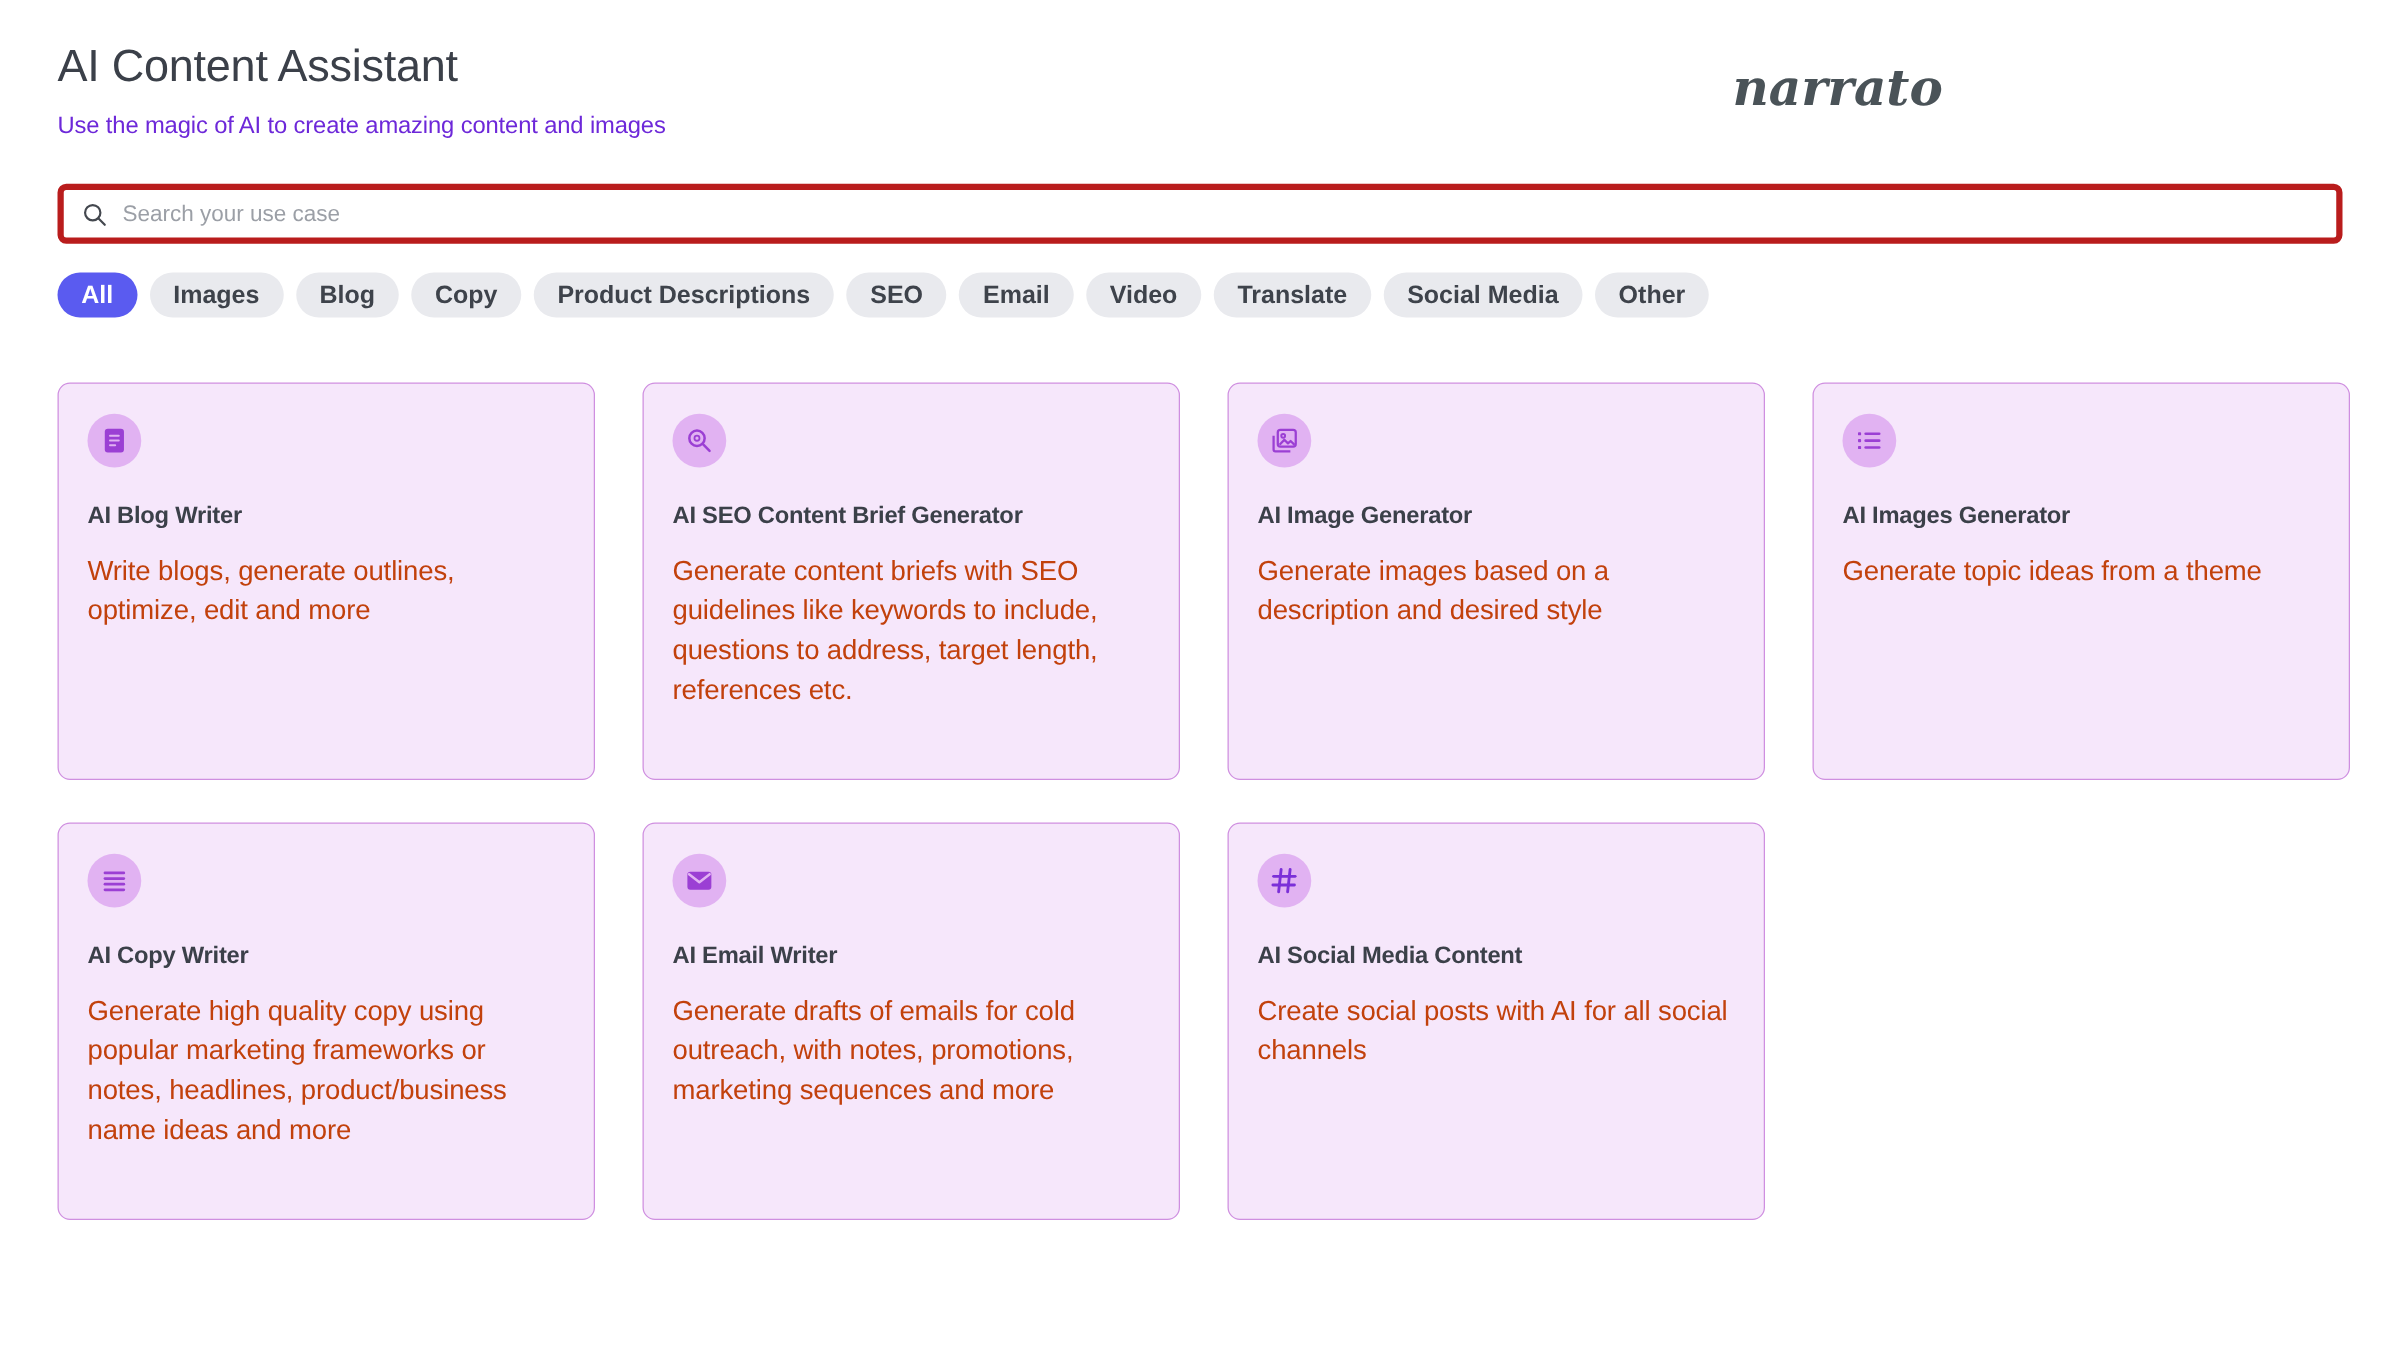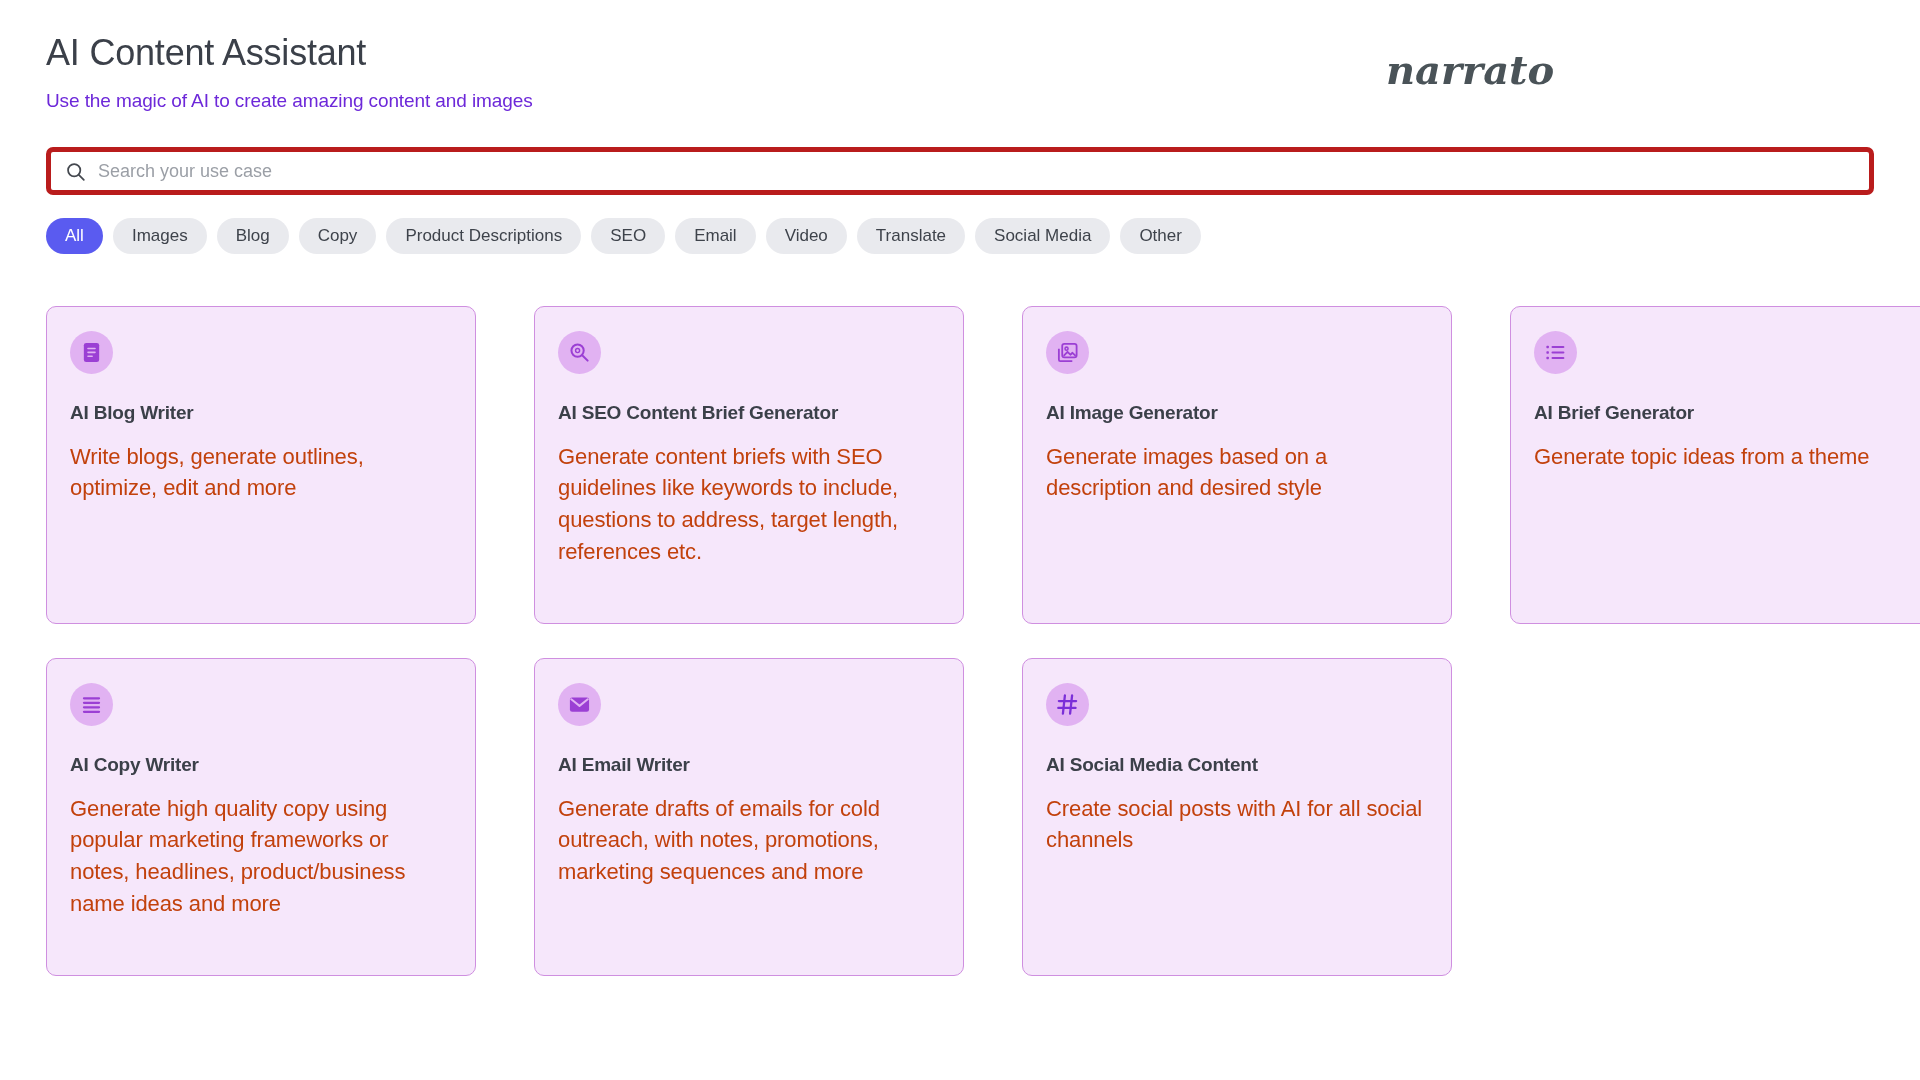--- a/index.html
+++ b/index.html
@@ -86,43 +86,43 @@
     gap: 10px;
     margin-top: 23px;
     flex-wrap: nowrap;
   }
 
   .pill {
     height: 36px;
     border-radius: 18px;
     background: #e9eaee;
     color: #3e434b;
-    font-size: 17px;
-    font-weight: 400;
+    font-size: 20px;
+    font-weight: 700;
     display: inline-flex;
     align-items: center;
     justify-content: center;
     padding: 0 19px;
     border: none;
     cursor: pointer;
     white-space: nowrap;
     font-family: "Liberation Sans", sans-serif;
   }
 
   .pill.active {
     background: #5a5bf0;
     color: #ffffff;
   }
 
   
   .grid {
     margin-top: 52px;
     display: grid;
     grid-template-columns: repeat(4, 430px);
-    gap: 34px 58px;
+    gap: 34px 38px;
   }
 
   .card {
     background: #f6e7fb;
     border: 1px solid #cf8fe0;
     border-radius: 10px;
     padding: 24px 23px 20px 23px;
     height: 318px;
     cursor: pointer;
     position: relative;
@@ -245,21 +245,21 @@
           <g fill="#9b3fd4">
             <rect x="2.5" y="5" width="2.6" height="2.6" rx="0.7"></rect>
             <rect x="2.5" y="10.7" width="2.6" height="2.6" rx="0.7"></rect>
             <rect x="2.5" y="16.4" width="2.6" height="2.6" rx="0.7"></rect>
             <rect x="7.8" y="5.2" width="13.5" height="2.2" rx="1.1"></rect>
             <rect x="7.8" y="10.9" width="13.5" height="2.2" rx="1.1"></rect>
             <rect x="7.8" y="16.6" width="13.5" height="2.2" rx="1.1"></rect>
           </g>
         </svg>
       </div>
-      <div class="card-title">AI Brief Generator</div>
+      <div class="card-title">AI Images Generator</div>
       <div class="card-desc">Generate topic ideas from a theme</div>
     </div>
 
 
     <div class="card">
       <div class="card-icon">
         <svg width="23" height="23" viewBox="0 0 24 24">
           <g fill="#9b3fd4">
             <rect x="3" y="4.4" width="18" height="2.3" rx="1.15"></rect>
             <rect x="3" y="9.1" width="18" height="2.3" rx="1.15"></rect>

